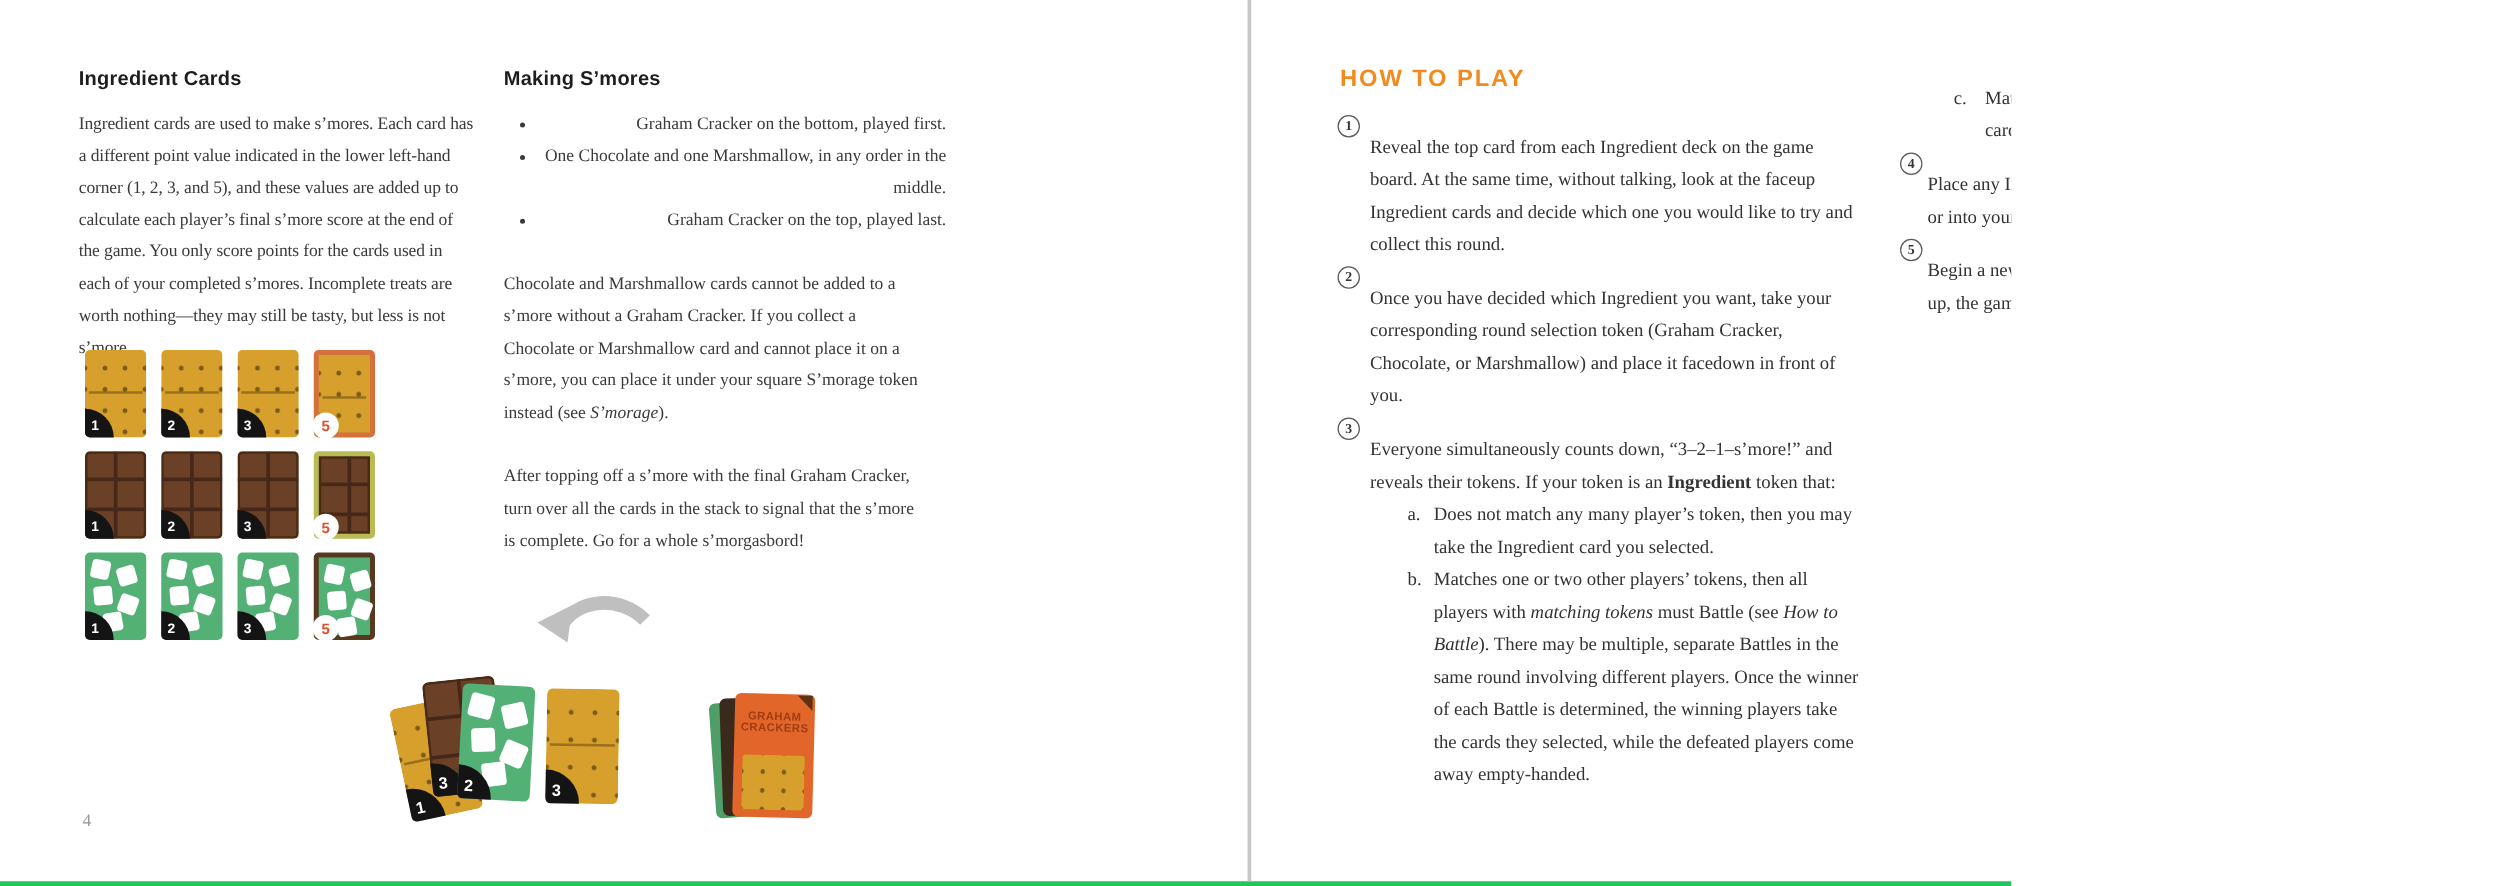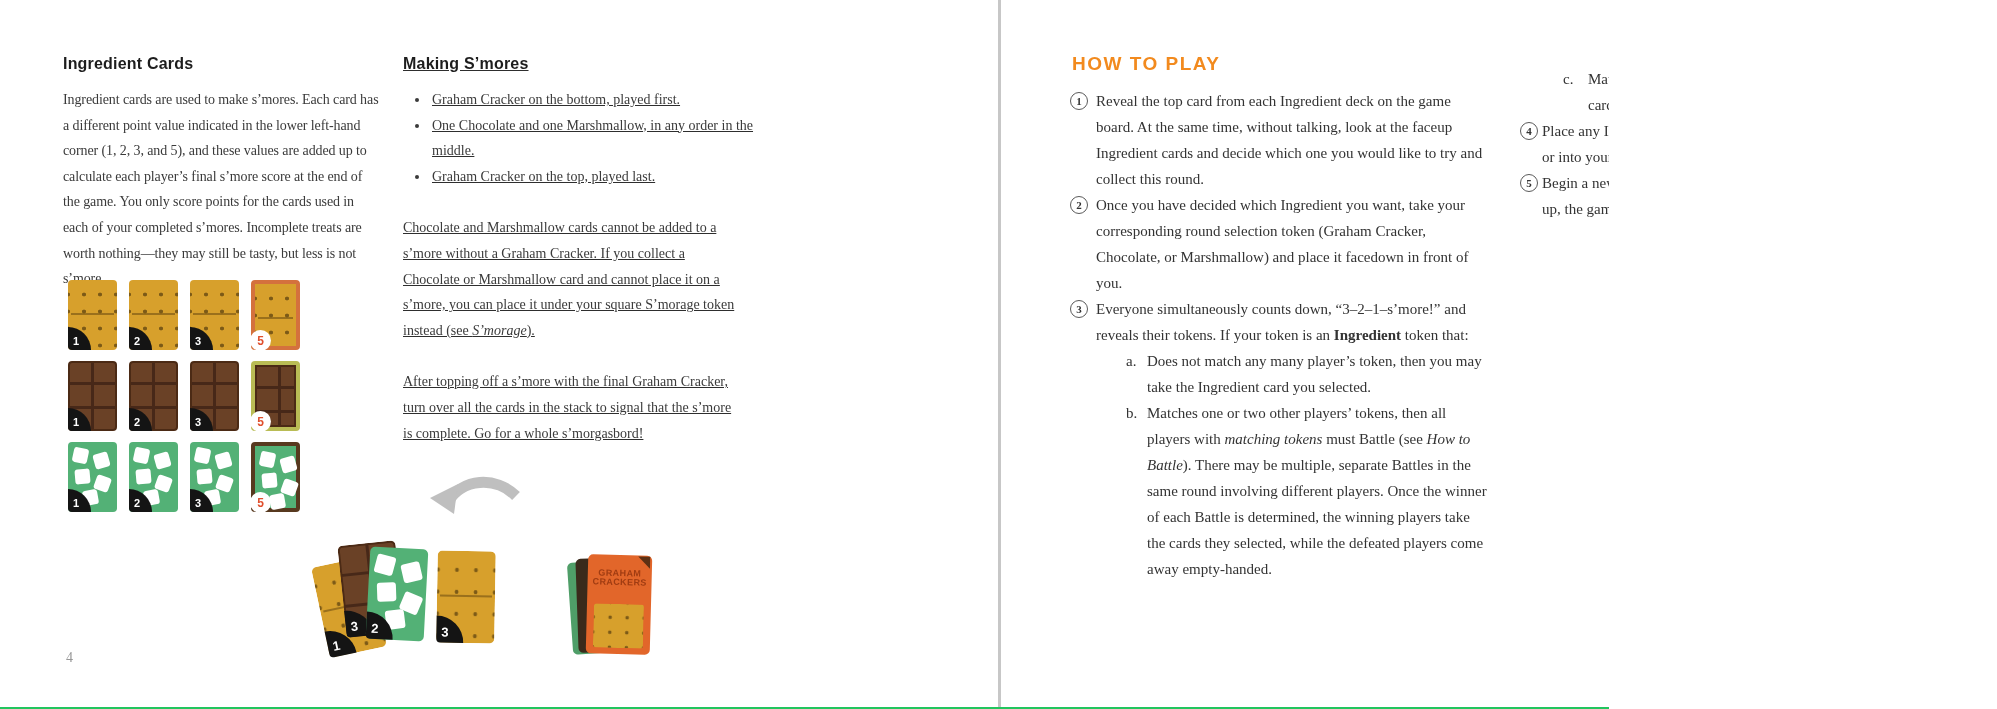--- a/index.html
+++ b/index.html
@@ -1,37 +1,37 @@
 <!DOCTYPE html>
 <html><head>
 <meta charset="utf-8">
 <style>
   html,body{margin:0;padding:0;background:#fff;}
   .spread{position:relative;width:1609px;height:709px;background:#fff;overflow:hidden;
-          font-family:"Liberation Serif",serif;color:#2e2e2e;border-bottom:2px solid #22c55e;box-sizing:border-box;}
+          font-family:"Liberation Serif",serif;color:#2e2e2e;border-bottom:4px solid #22c55e;box-sizing:border-box;}
   .divider{position:absolute;left:998px;top:0;width:3px;height:709px;background:#c7c7c7;}
 
   
   .col{position:absolute;}
   h3.sec{font-family:"Liberation Sans",sans-serif;font-weight:700;font-size:16px;color:#1d1d1d;margin:0 0 14px 0;letter-spacing:.2px;}
   .l1{left:63px;top:55px;width:318px;}
   .l1 p{margin:0;font-size:14px;line-height:25.6px;letter-spacing:-.1px;color:#3a3a3a;}
-  .l2{left:403px;top:55px;width:354px;text-decoration:underline;}
+  .l2{left:403px;top:55px;width:354px;}
   .l2 p{margin:0 17px 26px 0;font-size:14px;line-height:25.6px;color:#3a3a3a;}
   .l2 p.tight{margin:0;}
   .l2 ul{margin:0 0 26px 0;padding-left:27px;font-size:14px;line-height:25.6px;color:#3a3a3a;}
-  .l2 ul li{padding-left:2px;}
+  .l2 ul li{padding-left:2px;text-align:right;}
 
   .r1{left:1070px;top:53px;width:418px;}
   h2.howto{font-family:"Liberation Sans",sans-serif;font-weight:700;font-size:19px;letter-spacing:1.5px;color:#F28A1E;margin:0 0 13px 2px;}
   .step{display:flex;gap:8px;font-size:15px;line-height:26px;color:#333;}
   .circ{flex:0 0 18px;width:18px;height:18px;margin-top:4px;border:1.5px solid #5a5a5a;border-radius:50%;
         display:flex;align-items:center;justify-content:center;
         font:700 11px "Liberation Serif",serif;color:#333;box-sizing:border-box;}
-  .stxt{flex:1;}
+  .stxt{flex:1;margin-top:17px;}
   .step p{margin:0;}
   .sub{display:flex;margin-left:30px;font-size:15px;line-height:26px;color:#333;}
   .sub .lbl{flex:0 0 21px;}
   .sub p{margin:0;flex:1;}
 
   .r2{left:1520px;top:66px;width:442px;font-size:15px;line-height:26px;color:#333;}
   .r2 .subc{margin-left:43px;}
   .r2 .subc .lbl{flex:0 0 25px;}
   .r2 p.flush{margin:0 0 0 22px;}
   .r2 .step .stxt{margin-left:-4px;}

